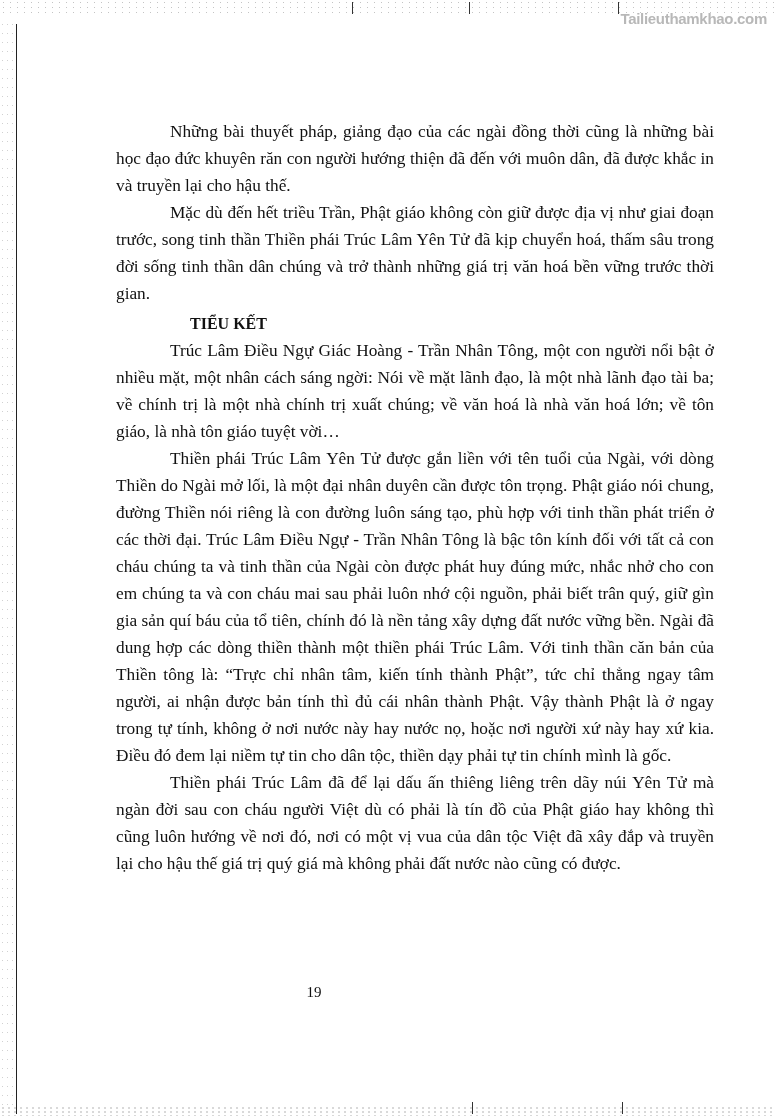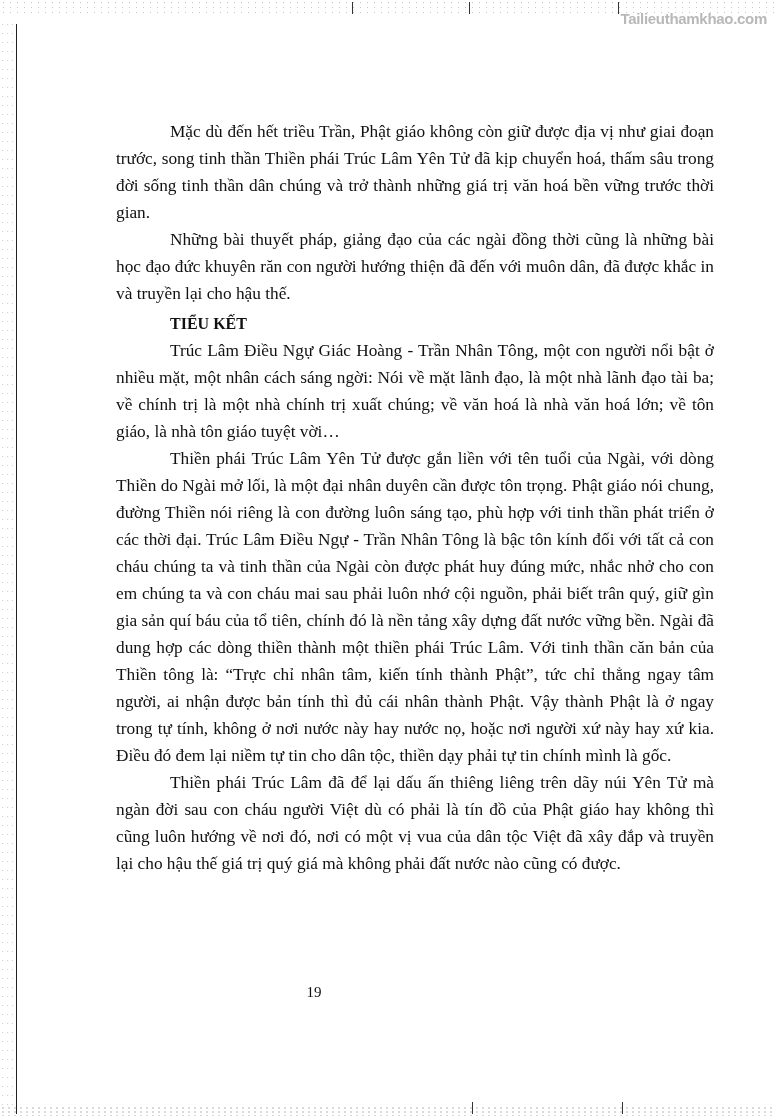--- a/index.html
+++ b/index.html
@@ -9,40 +9,40 @@
       background-image: radial-gradient(circle, #555 0.6px, transparent 0.9px); background-size: 7px 5px; opacity: 0.35; }
     .bottom-noise { position: absolute; bottom: 0; left: 0; width: 775px; height: 10px;
       background-image: radial-gradient(circle, #555 0.6px, transparent 0.9px); background-size: 6px 4px; opacity: 0.35; }
     .left-rule { position: absolute; left: 16px; top: 24px; width: 1px; height: 1090px; background: #222; }
     .left-noise { position: absolute; left: 0; top: 20px; width: 14px; height: 1090px;
       background-image: radial-gradient(circle, #666 0.6px, transparent 0.9px); background-size: 5px 9px; opacity: 0.3; }
     .top-tick { position: absolute; top: 2px; width: 1px; height: 12px; background: #333; }
     .bottom-tick { position: absolute; bottom: 2px; width: 1px; height: 12px; background: #333; }
     .page { position: absolute; left: 116px; top: 118px; width: 598px; }
     p { margin: 0; font-size: 17.3px; line-height: 27px; text-align: justify; text-indent: 54px; }
-    .heading { font-weight: bold; font-size: 16px; line-height: 27px; margin-left: 54px; margin-top: 3px; }
+    .heading { font-weight: bold; font-size: 16px; line-height: 27px; margin-left: 74px; margin-top: 3px; }
     .page-number { position: absolute; top: 984px; left: 0; width: 628px; text-align: center; font-size: 15px; }
   </style>
 </head>
 <body>
 
 <div class="top-noise"></div>
 <div class="top-tick" style="left:352px"></div>
 <div class="top-tick" style="left:469px"></div>
 <div class="top-tick" style="left:618px"></div>
 <div class="left-noise"></div>
 <div class="left-rule"></div>
 <div class="bottom-noise"></div>
 <div class="bottom-tick" style="left:472px"></div>
 <div class="bottom-tick" style="left:622px"></div>
 
 <div class="watermark">Tailieuthamkhao.com</div>
 
 <div class="page">
+  <p>Những bài thuyết pháp, giảng đạo của các ngài đồng thời cũng là những bài học đạo đức khuyên răn con người hướng thiện đã đến với muôn dân, đã được khắc in và truyền lại cho hậu thế.</p>
   <p>Mặc dù đến hết triều Trần, Phật giáo không còn giữ được địa vị như giai đoạn trước, song tinh thần Thiền phái Trúc Lâm Yên Tử đã kịp chuyển hoá, thấm sâu trong đời sống tinh thần dân chúng và trở thành những giá trị văn hoá bền vững trước thời gian.</p>
-  <p>Những bài thuyết pháp, giảng đạo của các ngài đồng thời cũng là những bài học đạo đức khuyên răn con người hướng thiện đã đến với muôn dân, đã được khắc in và truyền lại cho hậu thế.</p>
   <div class="heading">TIỂU KẾT</div>
   <p>Trúc Lâm Điều Ngự Giác Hoàng - Trần Nhân Tông, một con người nổi bật ở nhiều mặt, một nhân cách sáng ngời: Nói về mặt lãnh đạo, là một nhà lãnh đạo tài ba; về chính trị là một nhà chính trị xuất chúng; về văn hoá là nhà văn hoá lớn; về tôn giáo, là nhà tôn giáo tuyệt vời…</p>
   <p>Thiền phái Trúc Lâm Yên Tử được gắn liền với tên tuổi của Ngài, với dòng Thiền do Ngài mở lối, là một đại nhân duyên cần được tôn trọng. Phật giáo nói chung, đường Thiền nói riêng là con đường luôn sáng tạo, phù hợp với tinh thần phát triển ở các thời đại. Trúc Lâm Điều Ngự - Trần Nhân Tông là bậc tôn kính đối với tất cả con cháu chúng ta và tinh thần của Ngài còn được phát huy đúng mức, nhắc nhở cho con em chúng ta và con cháu mai sau phải luôn nhớ cội nguồn, phải biết trân quý, giữ gìn gia sản quí báu của tổ tiên, chính đó là nền tảng xây dựng đất nước vững bền. Ngài đã dung hợp các dòng thiền thành một thiền phái Trúc Lâm. Với tinh thần căn bản của Thiền tông là: “Trực chỉ nhân tâm, kiến tính thành Phật”, tức chỉ thẳng ngay tâm người, ai nhận được bản tính thì đủ cái nhân thành Phật. Vậy thành Phật là ở ngay trong tự tính, không ở nơi nước này hay nước nọ, hoặc nơi người xứ này hay xứ kia. Điều đó đem lại niềm tự tin cho dân tộc, thiền dạy phải tự tin chính mình là gốc.</p>
   <p>Thiền phái Trúc Lâm đã để lại dấu ấn thiêng liêng trên dãy núi Yên Tử mà ngàn đời sau con cháu người Việt dù có phải là tín đồ của Phật giáo hay không thì cũng luôn hướng về nơi đó, nơi có một vị vua của dân tộc Việt đã xây đắp và truyền lại cho hậu thế giá trị quý giá mà không phải đất nước nào cũng có được.</p>
 </div>
 
 <div class="page-number">19</div>
 
 </body></html>

